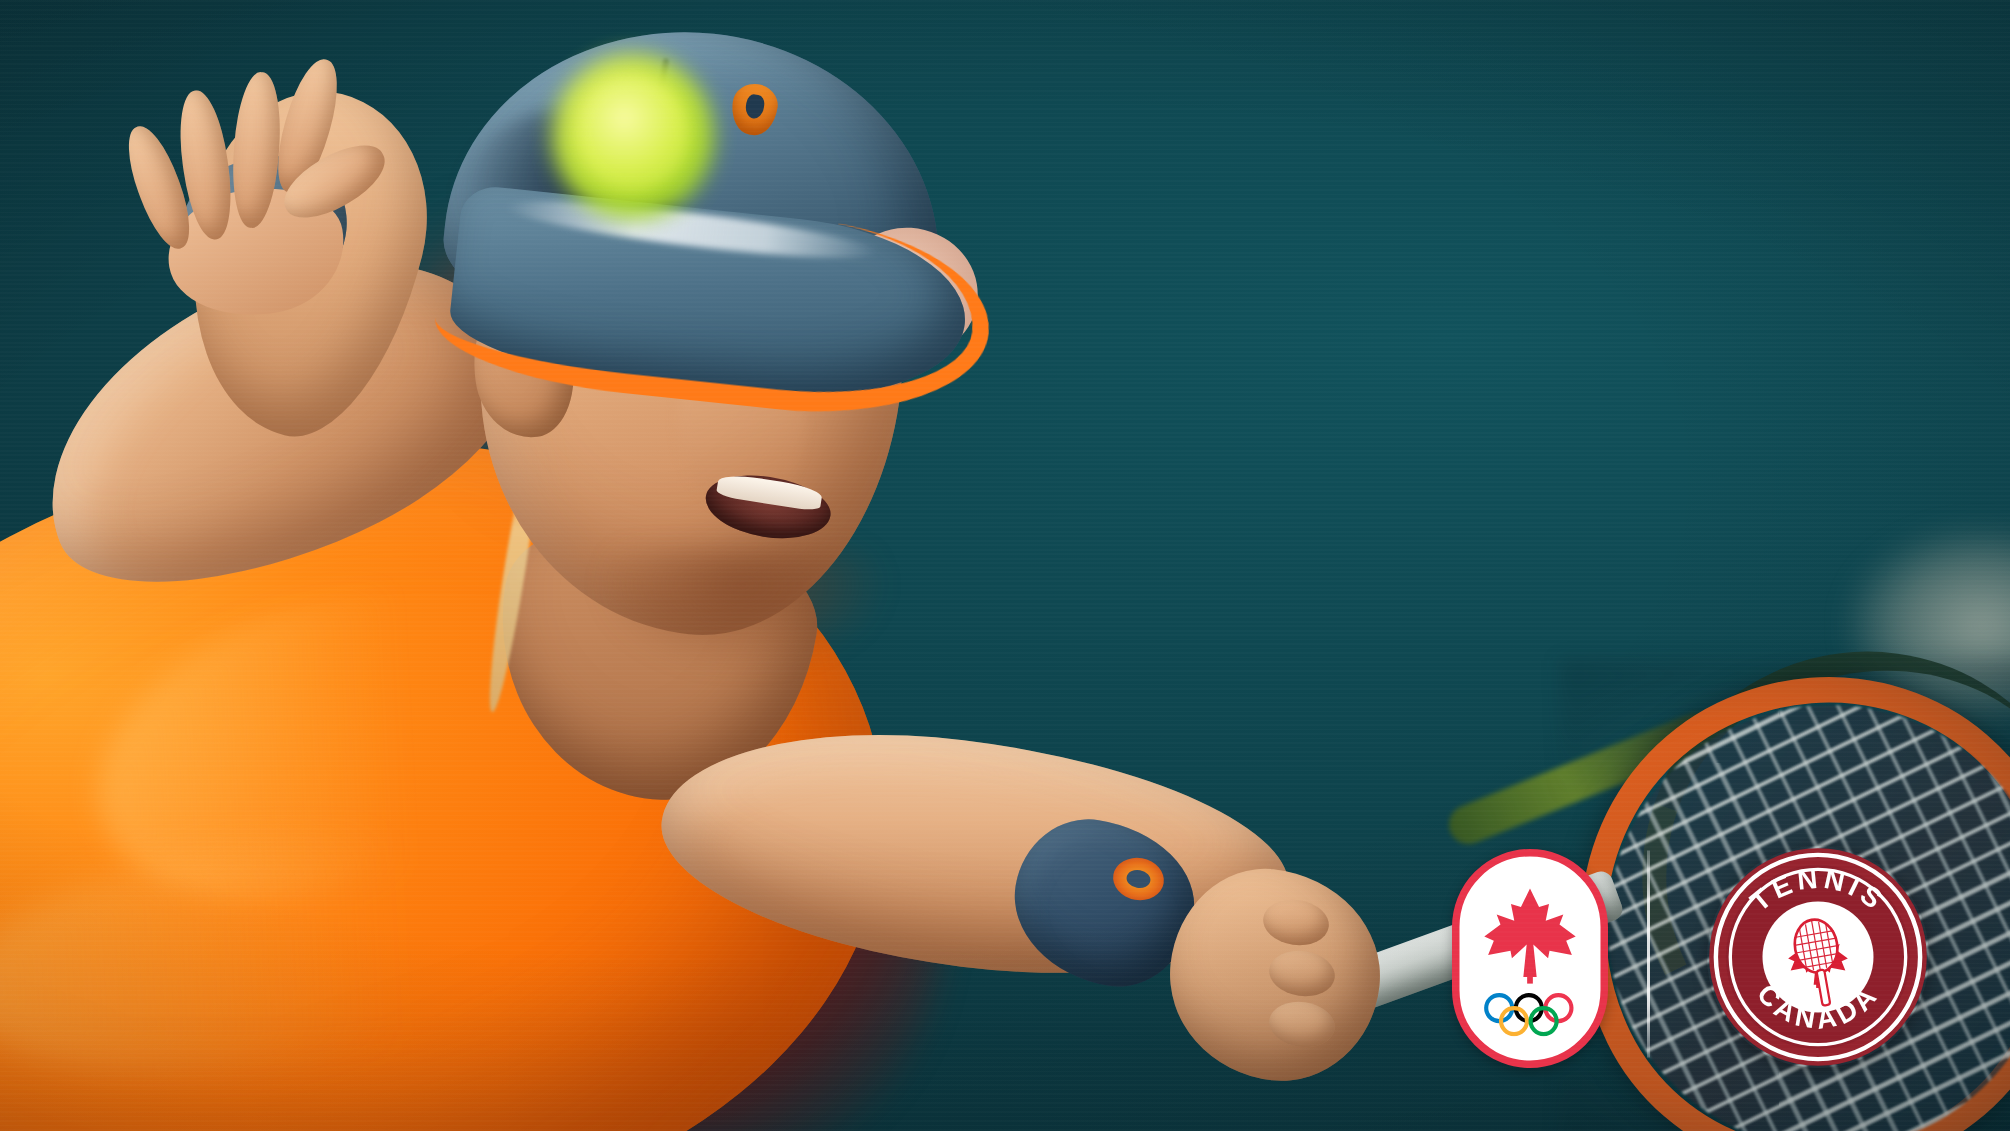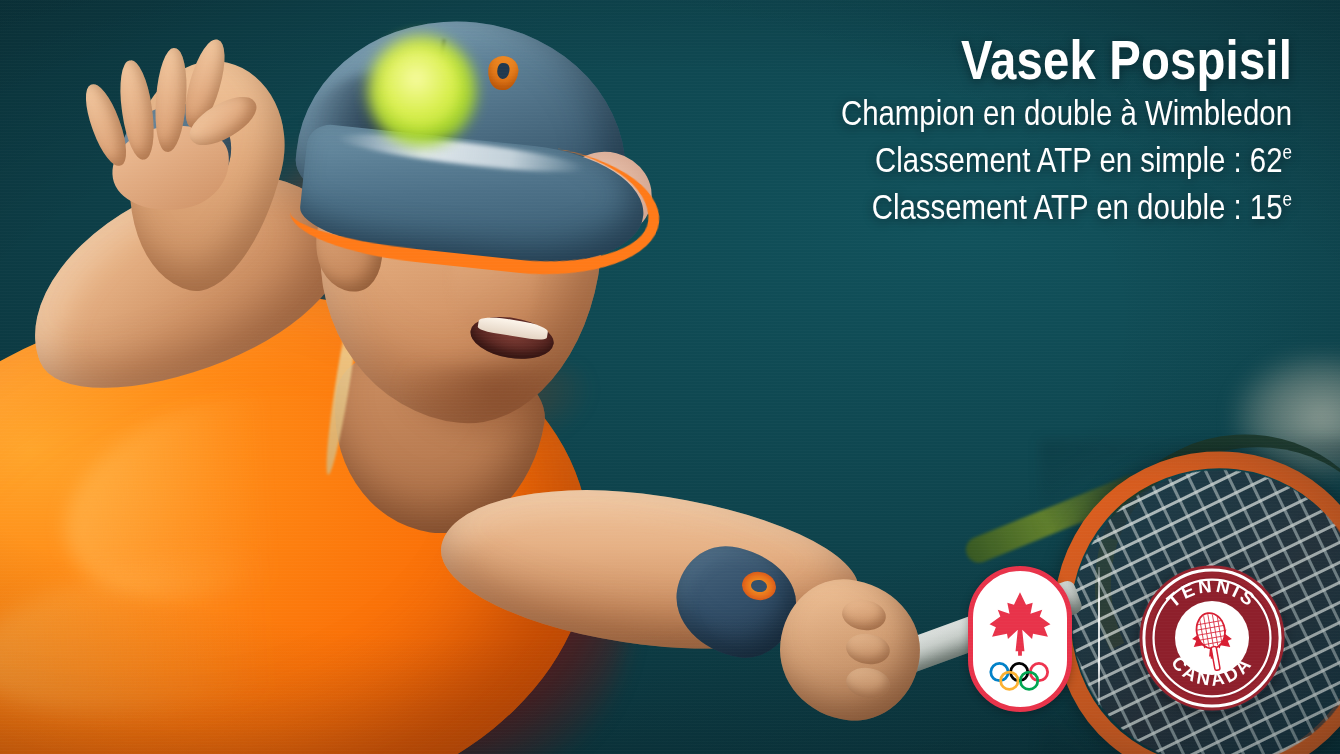--- a/index.html
+++ b/index.html
@@ -467,26 +467,20 @@
     <div class="band-r"></div>
     <div class="band-r-mark"></div>
     <div class="fist"></div>
     <div class="knuckle k1"></div>
     <div class="knuckle k2"></div>
     <div class="knuckle k3"></div>
   </div>
 
   <div class="dof"></div>
 
-  <div class="textblock">
-    <div class="name">Vasek Pospisil</div>
-    <div class="subline">Champion en double à Wimbledon</div>
-    <div class="subline"><span>Classement ATP en simple : </span><span>62</span><sup>e</sup></div>
-    <div class="subline"><span>Classement ATP en double : </span><span>15</span><sup>e</sup></div>
-  </div>
 
   <div class="logos">
 
     <div class="coc">
       <svg class="leaf" viewBox="0 0 100 104">
         <path fill="#E8334A" d="M50 2 L59.5 21.5 L70 18.5 L66.5 36 L85 29.5 L81 40 L98 52.5
           L88 57 L94 72 L70.5 67.5 L69 75.5 L53.5 61 L57 95 L50 95 L43 95 L46.5 61 L31 75.5
           L29.5 67.5 L6 72 L12 57 L2 52.5 L19 40 L15 29.5 L33.5 36 L30 18.5 L40.5 21.5 Z"></path>
         <rect x="47" y="74" width="6" height="28" fill="#E8334A"></rect>
       </svg>

